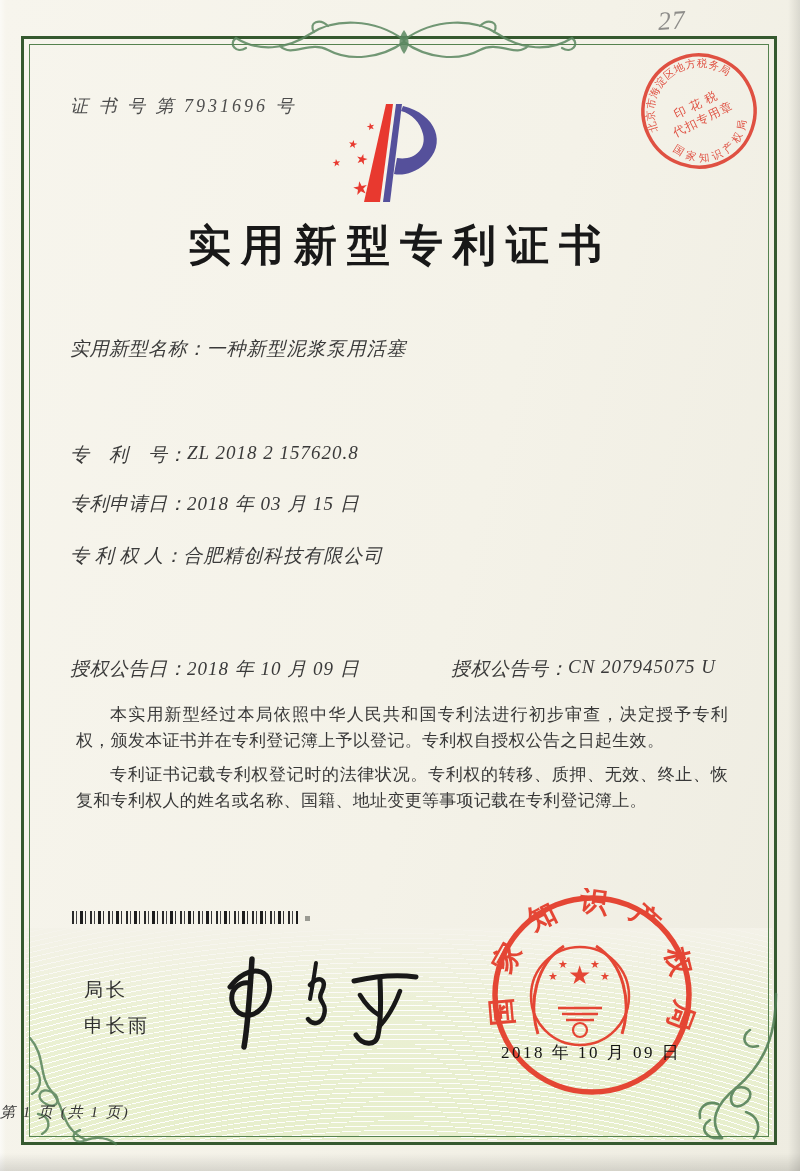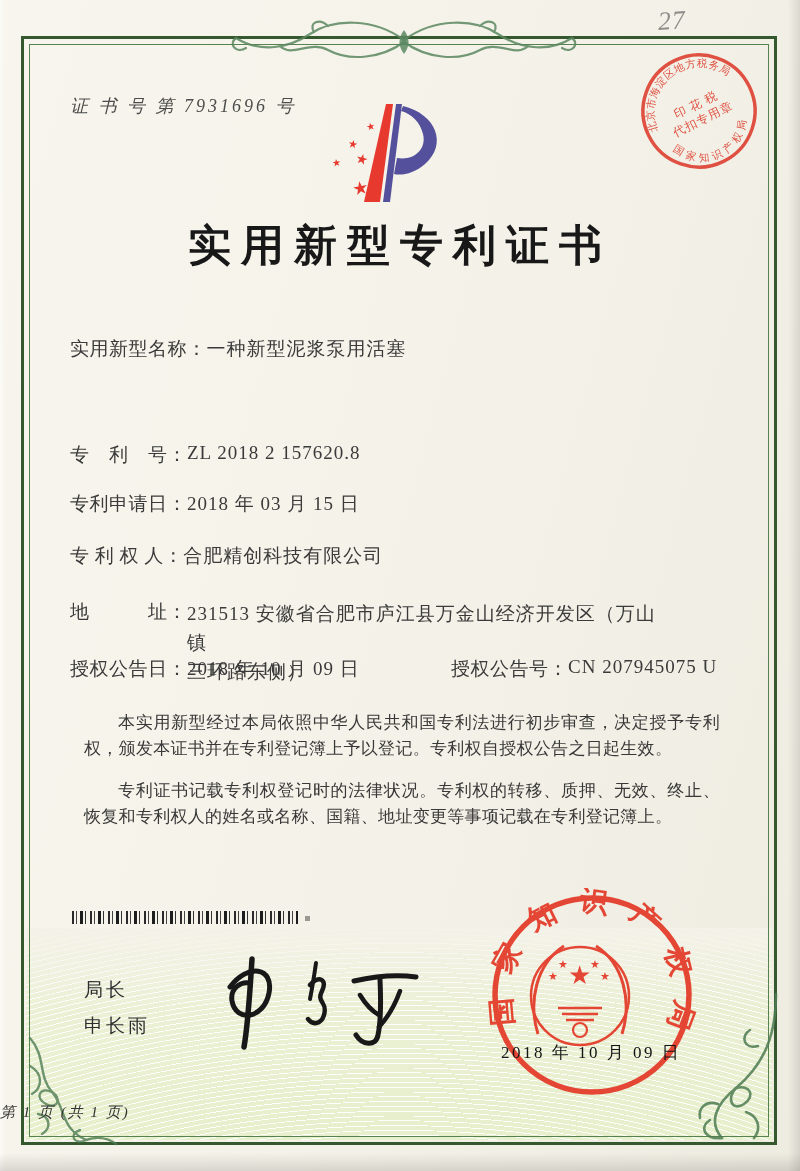--- a/index.html
+++ b/index.html
@@ -30,30 +30,30 @@
       font-style:italic;transform:rotate(-4deg);letter-spacing:1px;}
 
   .cert-no{position:absolute;left:70px;top:94px;font-size:18px;color:#4c4c4c;letter-spacing:3px;font-style:italic;}
 
   .logo{position:absolute;left:328px;top:98px;}
   .tax-stamp{position:absolute;left:639px;top:51px;transform:rotate(-26deg);opacity:.88;}
 
   .title{position:absolute;left:0;right:0;top:217px;text-align:center;
       font-size:43px;font-weight:bold;color:#181818;letter-spacing:10px;}
 
-  .f-row{position:absolute;left:70px;display:flex;font-size:19px;color:#3a3a3a;}
+  .f-row{position:absolute;left:70px;display:flex;font-size:19px;color:#3a3a3a;font-style:italic;}
   .f-row .lbl{white-space:pre;letter-spacing:.5px;}
   .f-row .val{white-space:pre-line;letter-spacing:1px;}
   .row1{top:336px}.row2{top:389px}.row3{top:442px}.row4{top:491px}
   .row5{top:543px}.row6{top:599px}.row6 .val{width:480px;line-height:29px;}
   .row7{top:656px}.row7b{top:656px;left:451px;}
 
   .paras{position:absolute;left:68px;top:694px;width:668px;font-size:17px;
       line-height:26px;color:#383838;text-align:justify;}
-  .paras p{margin:16px;text-indent:2em;letter-spacing:.3px;}
+  .paras p{margin:8px;text-indent:2em;letter-spacing:.3px;}
 
   .barcode{position:absolute;left:72px;top:911px;width:226px;height:13px;
       background:repeating-linear-gradient(90deg,
         #2a2a2a 0 2px,transparent 2px 4px,#444 4px 5px,transparent 5px 8px,
         #1d1d1d 8px 11px,transparent 11px 13px,#333 13px 14px,transparent 14px 18px);}
   .barcode-dot{position:absolute;left:305px;top:916px;width:5px;height:5px;background:#9a9a92;}
 
   .sig-title{position:absolute;left:84px;top:977px;font-size:19px;color:#2e2e2e;letter-spacing:3px;}
   .sig-name{position:absolute;left:84px;top:1013px;font-size:19px;color:#2e2e2e;letter-spacing:3px;}
   .sig-hand{position:absolute;left:208px;top:955px;}
@@ -162,25 +162,20 @@
     <span class="val">ZL 2018 2 157620.8</span>
   </div>
   <div class="f-row row4">
     <span class="lbl">专利申请日：</span>
     <span class="val">2018 年 03 月 15 日</span>
   </div>
   <div class="f-row row5">
     <span class="lbl">专 利 权 人：</span>
     <span class="val">合肥精创科技有限公司</span>
   </div>
-  <div class="f-row row6">
-    <span class="lbl">地　　　址：</span>
-    <span class="val">231513 安徽省合肥市庐江县万金山经济开发区（万山镇
-三环路东侧）</span>
-  </div>
   <div class="f-row row7">
     <span class="lbl">授权公告日：</span>
     <span class="val">2018 年 10 月 09 日</span>
   </div>
   <div class="f-row row7b">
     <span class="lbl">授权公告号：</span>
     <span class="val">CN 207945075 U</span>
   </div>
 
   <div class="paras">

